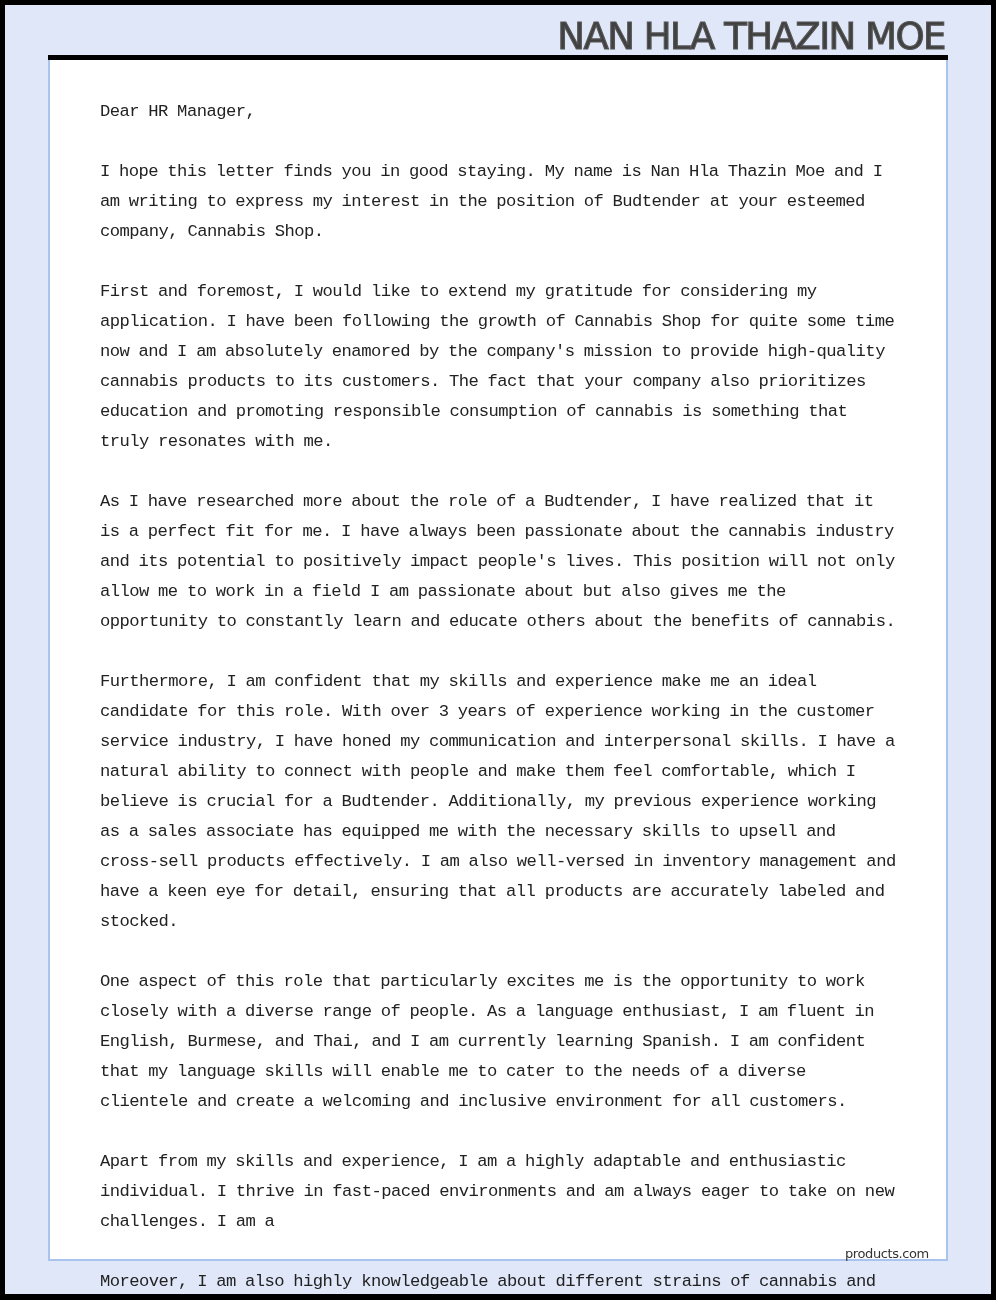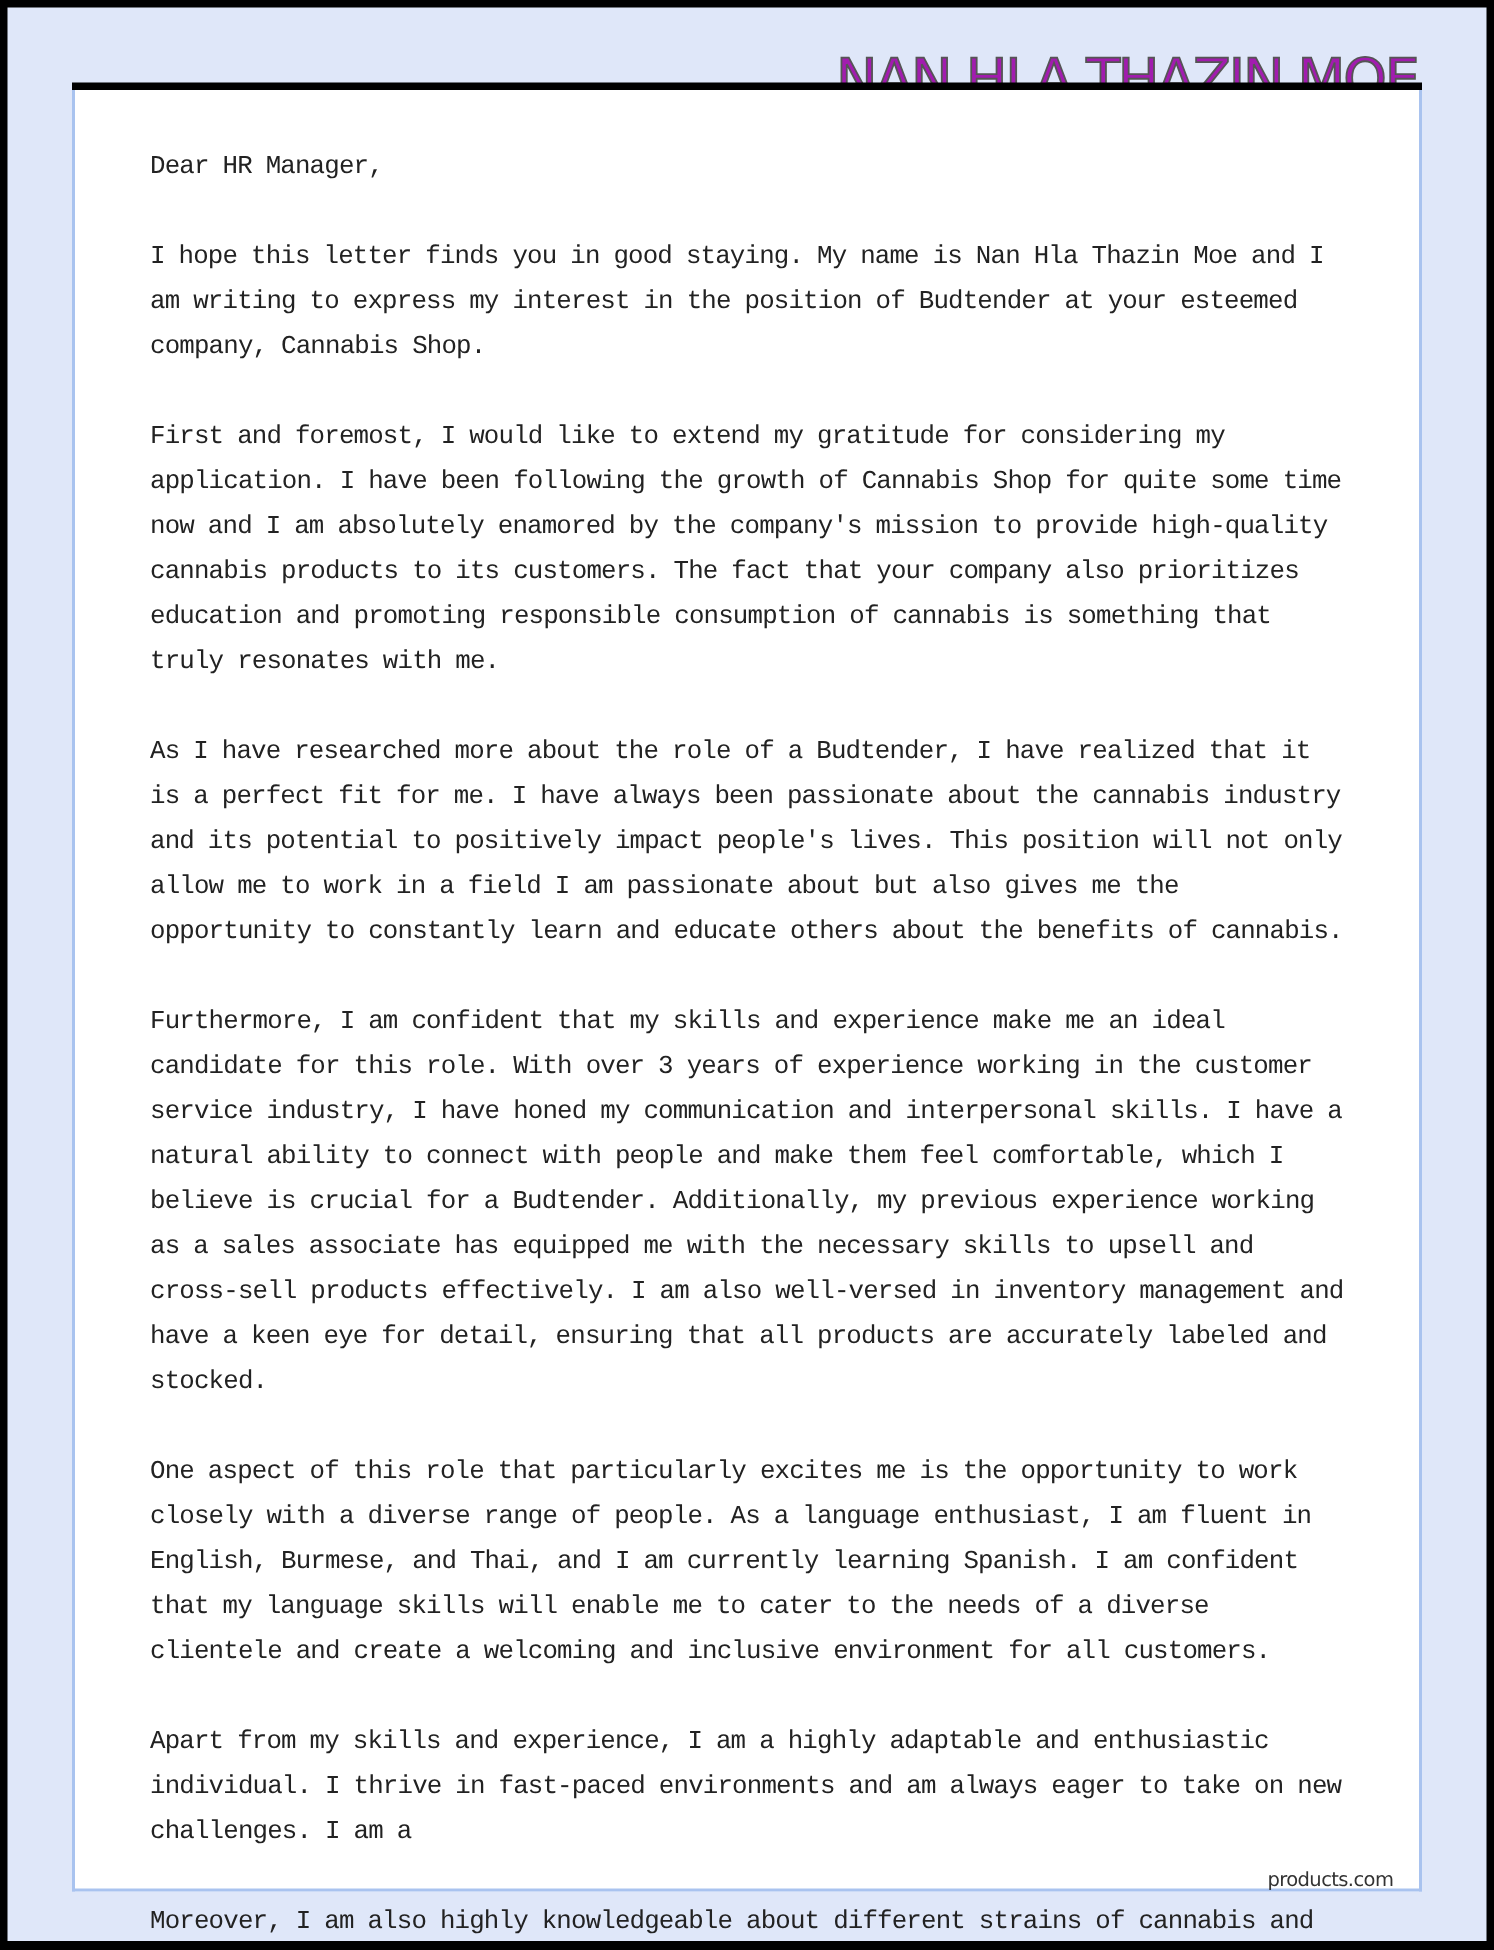--- a/index.html
+++ b/index.html
@@ -19,28 +19,28 @@
       left: 5px;
       top: 5px;
       width: 986px;
       height: 1289px;
       background: #dfe7f9;
       overflow: hidden;
     }
     .name-heading {
       position: absolute;
       right: 46px;
-      top: 28px;
+      top: 12px;
       margin: 0;
       font-family: "DejaVu Sans", sans-serif;
       font-weight: normal;
       font-size: 37px;
       letter-spacing: -1.5px;
       line-height: 40px;
-      color: #a21caf;
+      color: #404040;
       -webkit-text-stroke: 1.2px #555555;
       white-space: nowrap;
     }
     .top-rule {
       position: absolute;
       left: 43px;
       top: 50px;
       width: 900px;
       height: 5px;
       background: #000000;

